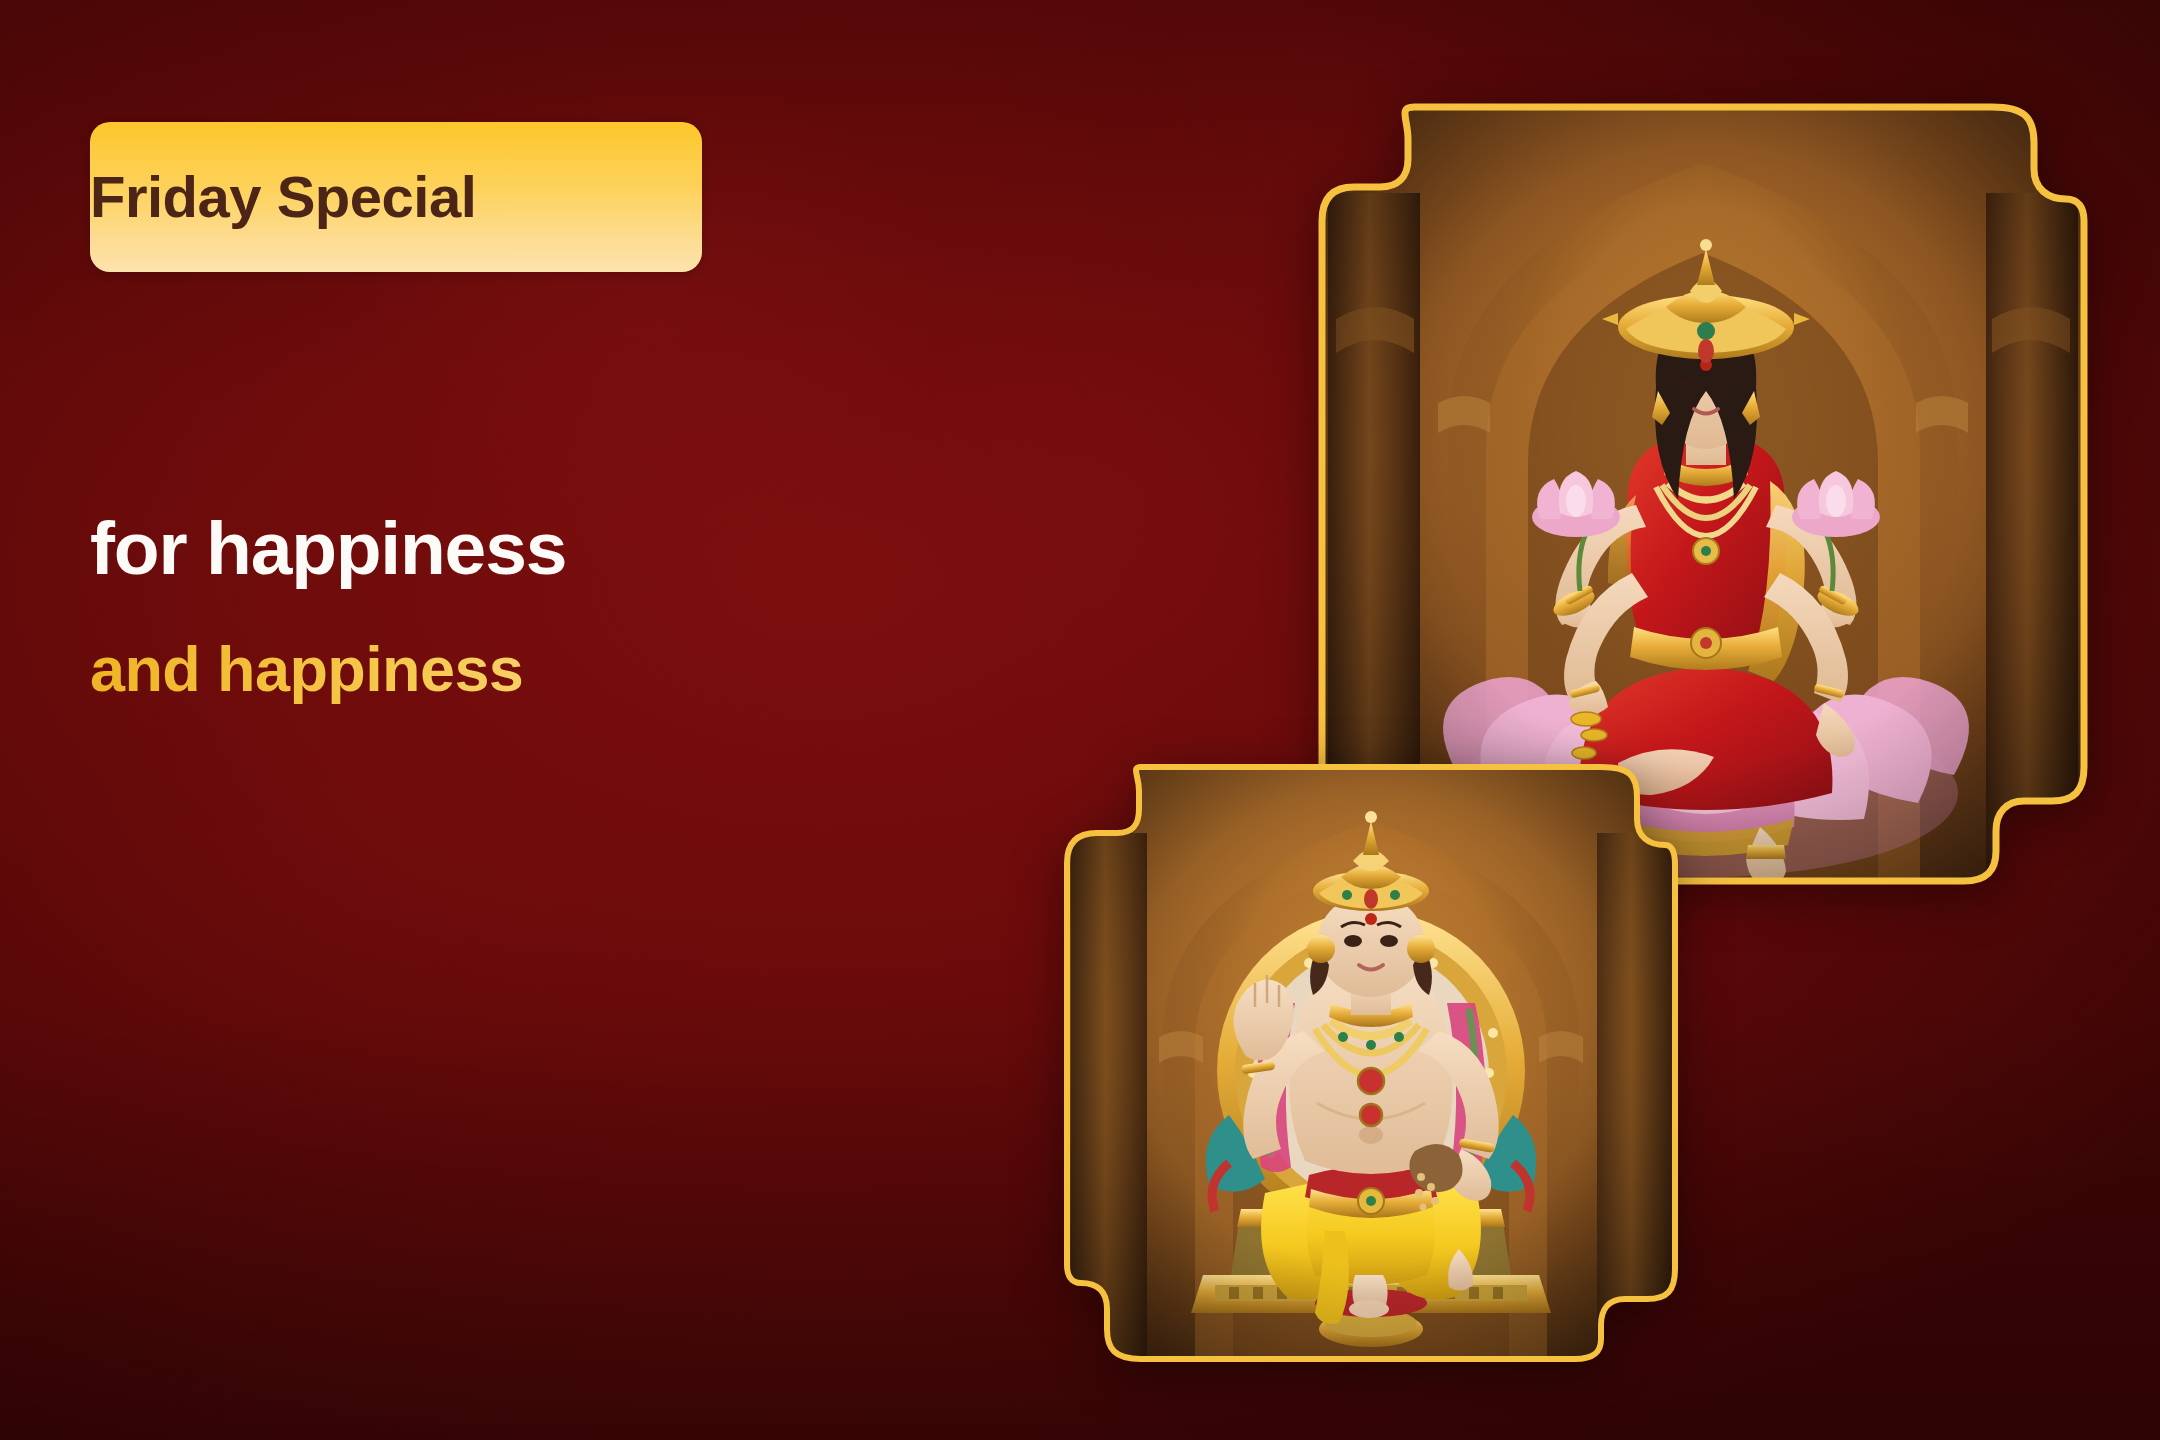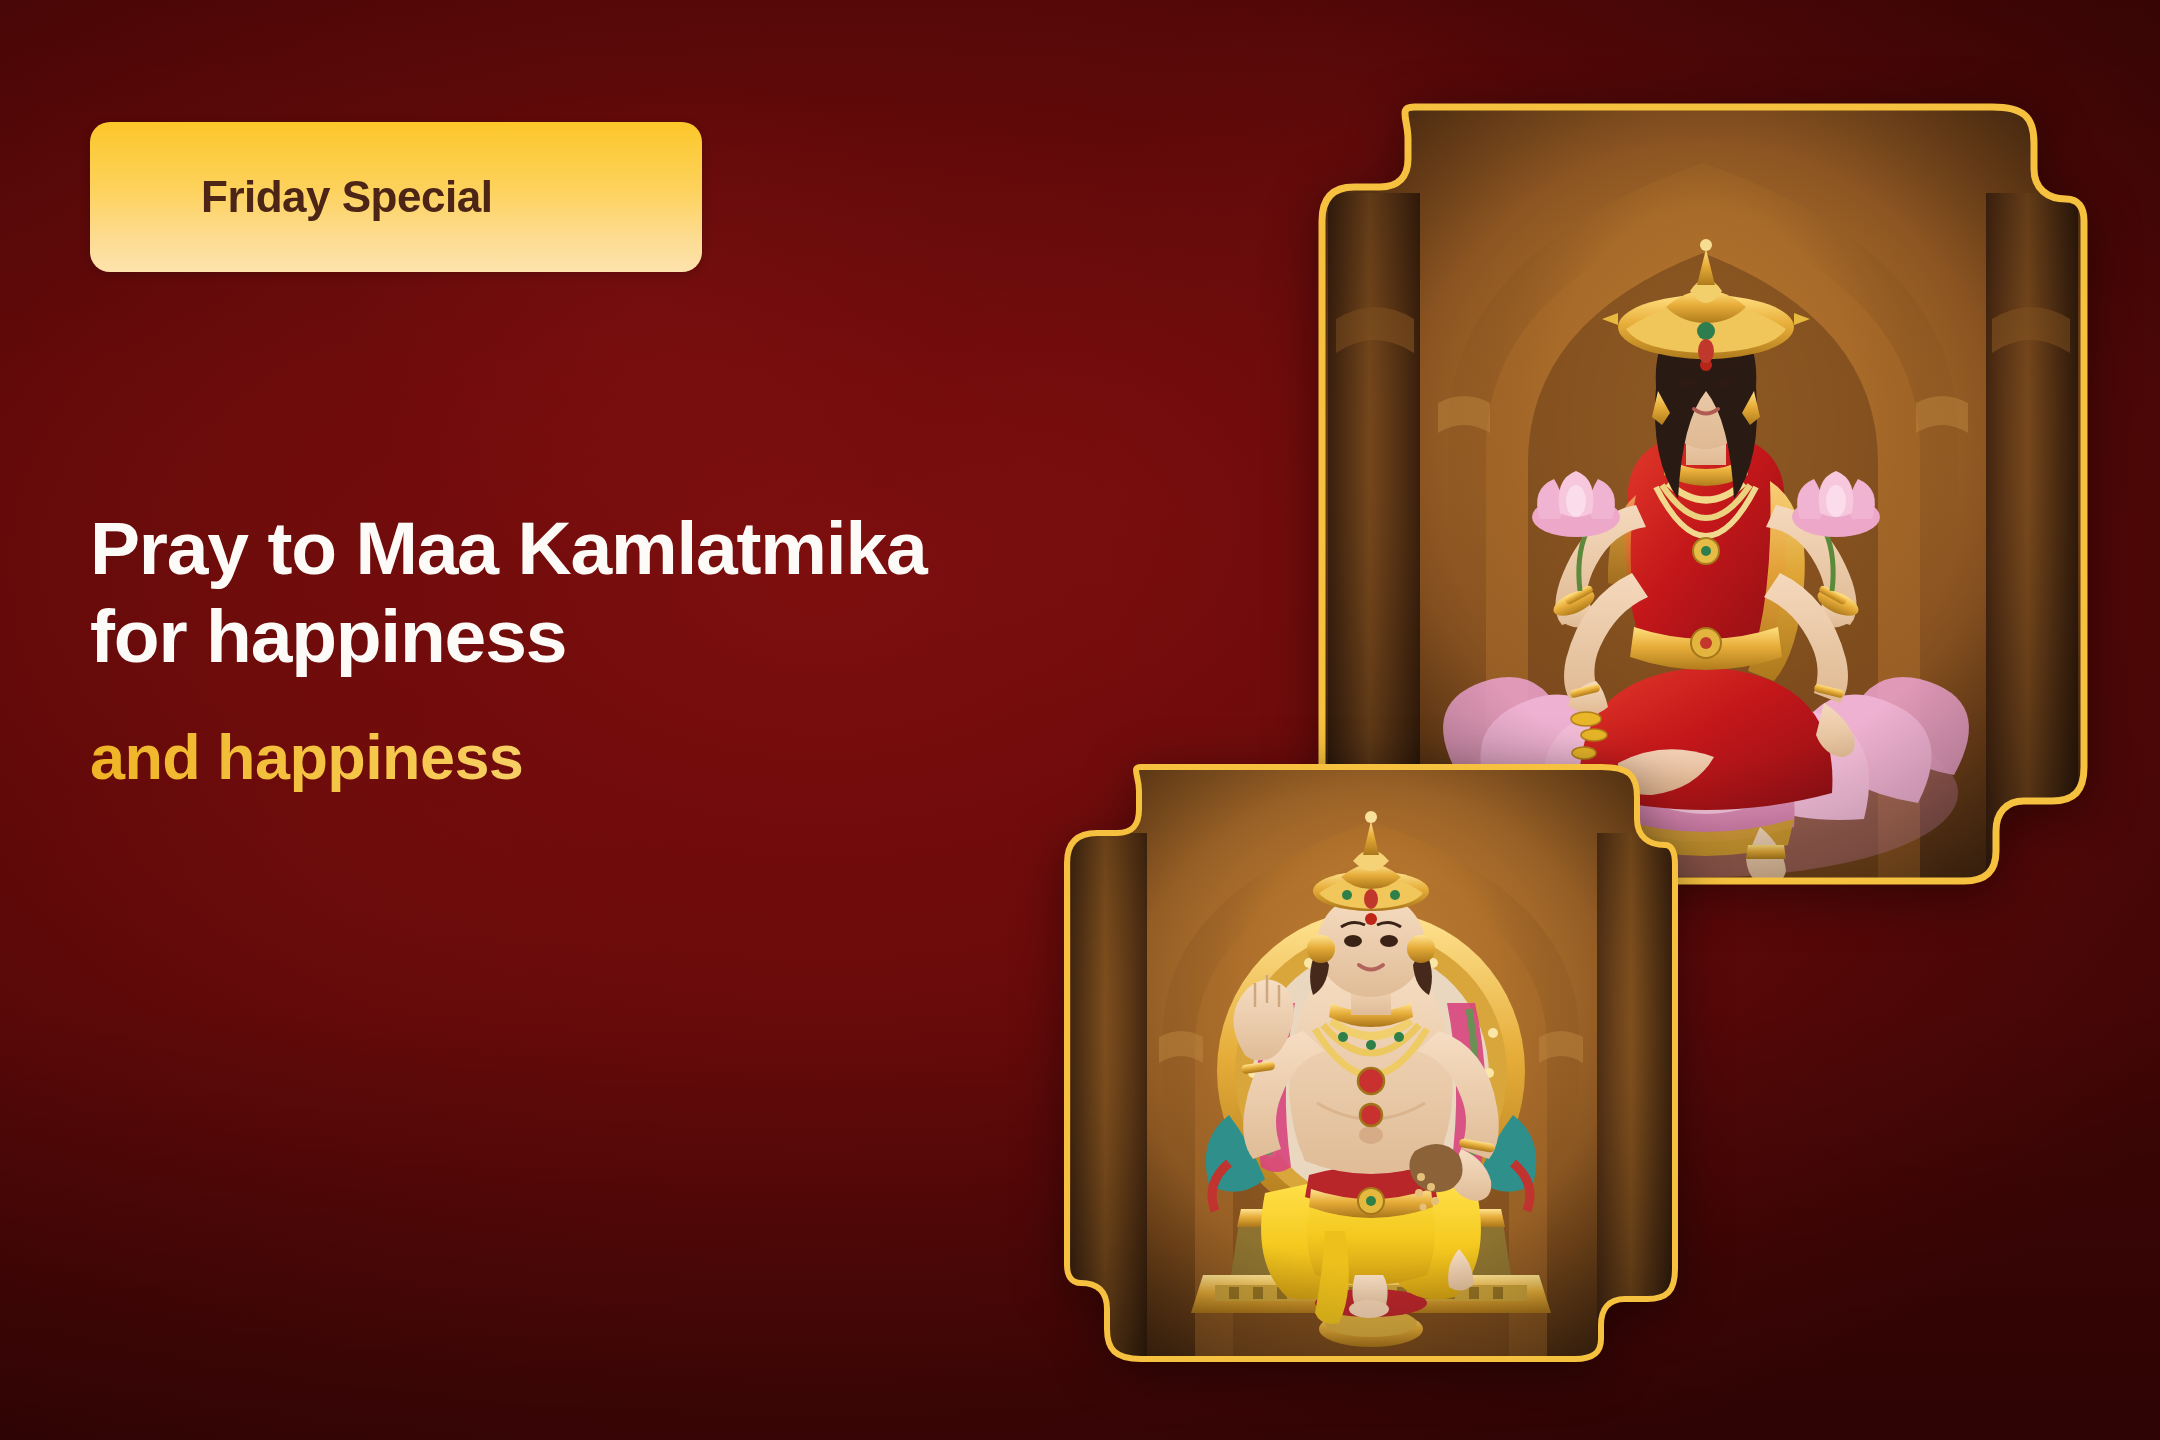--- a/index.html
+++ b/index.html
@@ -34,25 +34,23 @@
   
   #badge {
     position:absolute; left:90px; top:122px;
     width:612px; height:150px;
     border-radius:20px;
     background:linear-gradient(180deg,#fcc72a 0%,#fdd25c 45%,#fddc92 78%,#fde3ad 100%);
     display:flex; align-items:center;
     box-shadow:0 2px 10px rgba(0,0,0,.18);
   }
   #badge-label {
-    padding-left:97px;
-    font-size:44px; font-weight:bold;
+    font-size:58px; font-weight:bold;
     color:#4c2517; letter-spacing:-.5px;
     line-height:1;
-    margin-left:14px;
   }
 
   
   #copy { position:absolute; left:90px; top:505px; width:1060px; }
   .hline {
     font-size:75px; font-weight:bold; line-height:1.17;
     color:#fdfbf7; letter-spacing:-1.2px; white-space:nowrap;
   }
   #sub { margin-top:36px; }
   .sline {
@@ -101,21 +99,20 @@
 
 <div id="poster">
 
   <div id="bg-texture"></div>
 
   <div id="badge">
     <span id="badge-label">Friday Special</span>
   </div>
 
   <div id="copy">
-    <div class="hline">Pray to Maa Kamlatmika</div>
     <div class="hline">for happiness</div>
     <div id="sub">
       <div class="sline">and happiness</div>
     </div>
   </div>
 
 
   <div class="card" id="card-lakshmi">
     <div class="frame">
       <svg viewBox="0 0 770 782" preserveAspectRatio="none">

